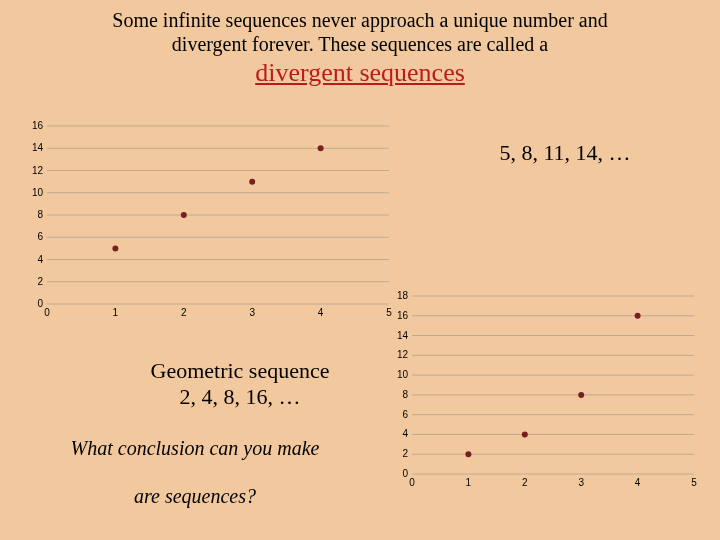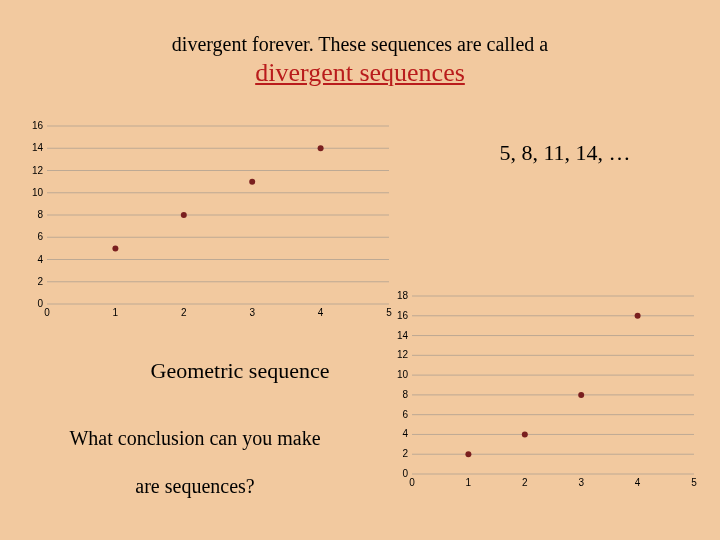--- a/index.html
+++ b/index.html
@@ -43,34 +43,35 @@
     left: 120px;
     top: 358px;
     text-align: center;
     font-size: 22px;
     line-height: 1.2;
     width: 240px;
   }
   .question {
     position: absolute;
     left: 30px;
-    top: 426px;
+    top: 436px;
     width: 330px;
     text-align: center;
+    font-style: italic;
     font-size: 20px;
     line-height: 1.2;
   }
   .ytick { font-size: 10px; font-family: Arial, sans-serif; }
   .xtick { font-size: 10px; font-family: Arial, sans-serif; }
 </style>
 </head>
 <body>
 
 <div class="intro">
-  <br>
+  <span>Some infinite sequences never approach a unique number and</span><br>
   <span>divergent forever.  These sequences are called a</span>
 </div>
 <div class="divergent">divergent sequences</div>
 
 <div class="chart" id="chart-arith" style="left:25px; top:120px;">
     <svg width="370" height="200">
       <line x1="22" y1="184" x2="364" y2="184" stroke="#888" stroke-width="0.5"></line>
       <text class="ytick" x="18" y="187" text-anchor="end">0</text>
       <line x1="22" y1="161.75" x2="364" y2="161.75" stroke="#888" stroke-width="0.5"></line>
       <text class="ytick" x="18" y="164.75" text-anchor="end">2</text>
@@ -135,19 +136,20 @@
       <text class="xtick" x="304" y="196" text-anchor="middle">5</text>
       <circle cx="78.4" cy="164.22222222222223" r="3" fill="#7a1f1f"></circle>
       <circle cx="134.8" cy="144.44444444444446" r="3" fill="#7a1f1f"></circle>
       <circle cx="191.2" cy="104.8888888888889" r="3" fill="#7a1f1f"></circle>
       <circle cx="247.60000000000002" cy="25.7777777777778" r="3" fill="#7a1f1f"></circle>
     </svg>
   </div>
 
 <div class="geom-label">
   <div>Geometric sequence</div>
+  <div>2, 4, 8, 16, …</div>
 </div>
 
 <div class="question">
   <span>What conclusion can you make</span><br>
   <br>
   <span>are sequences?</span>
 </div>
 
 </body></html>

